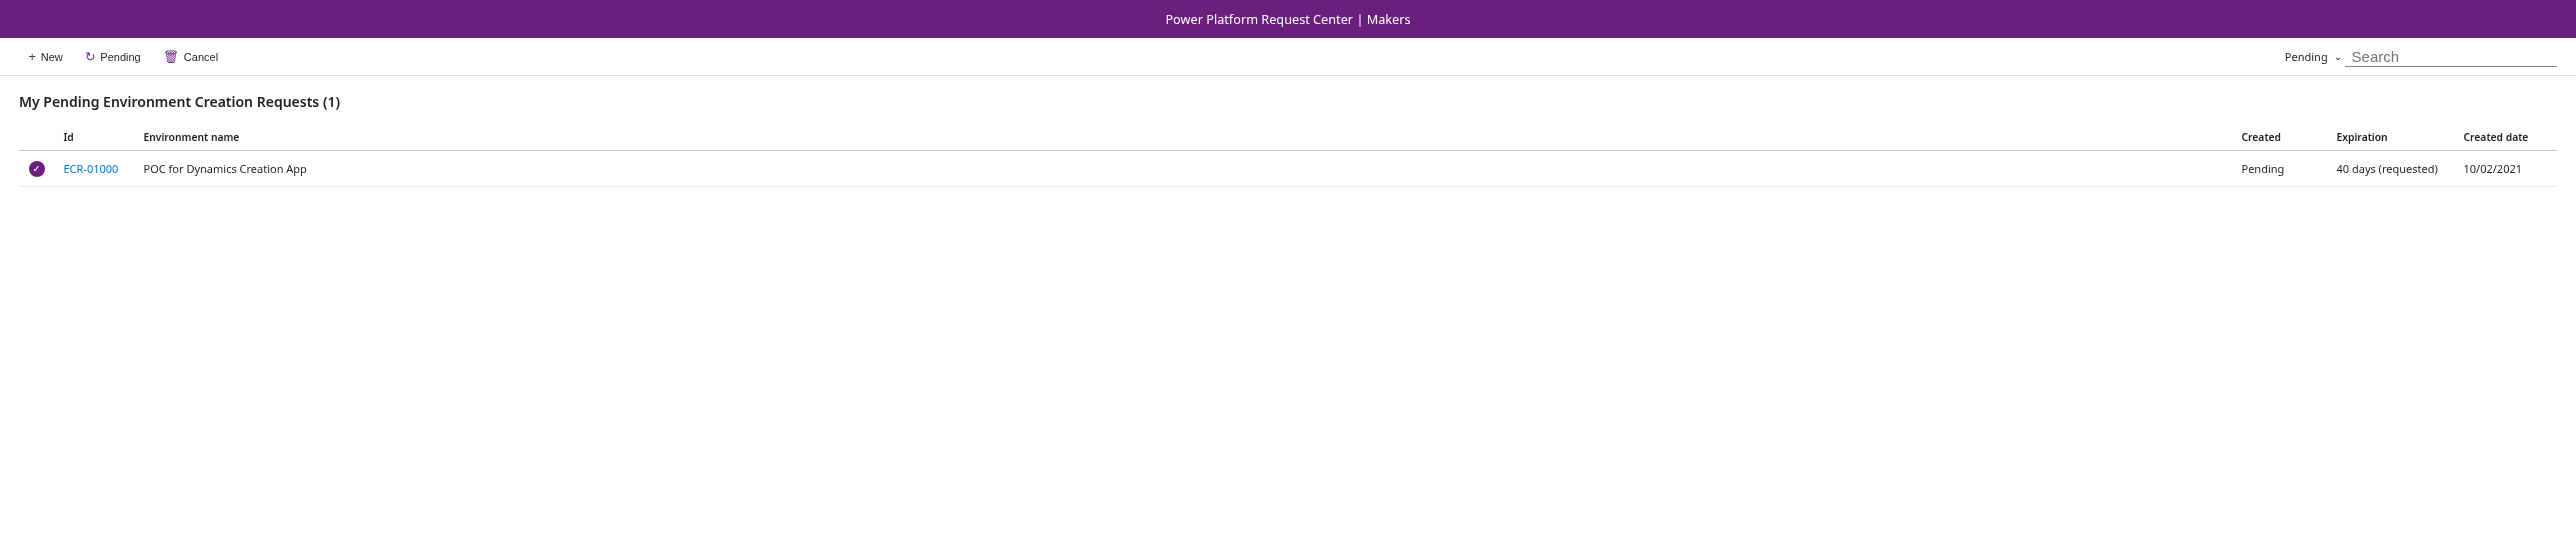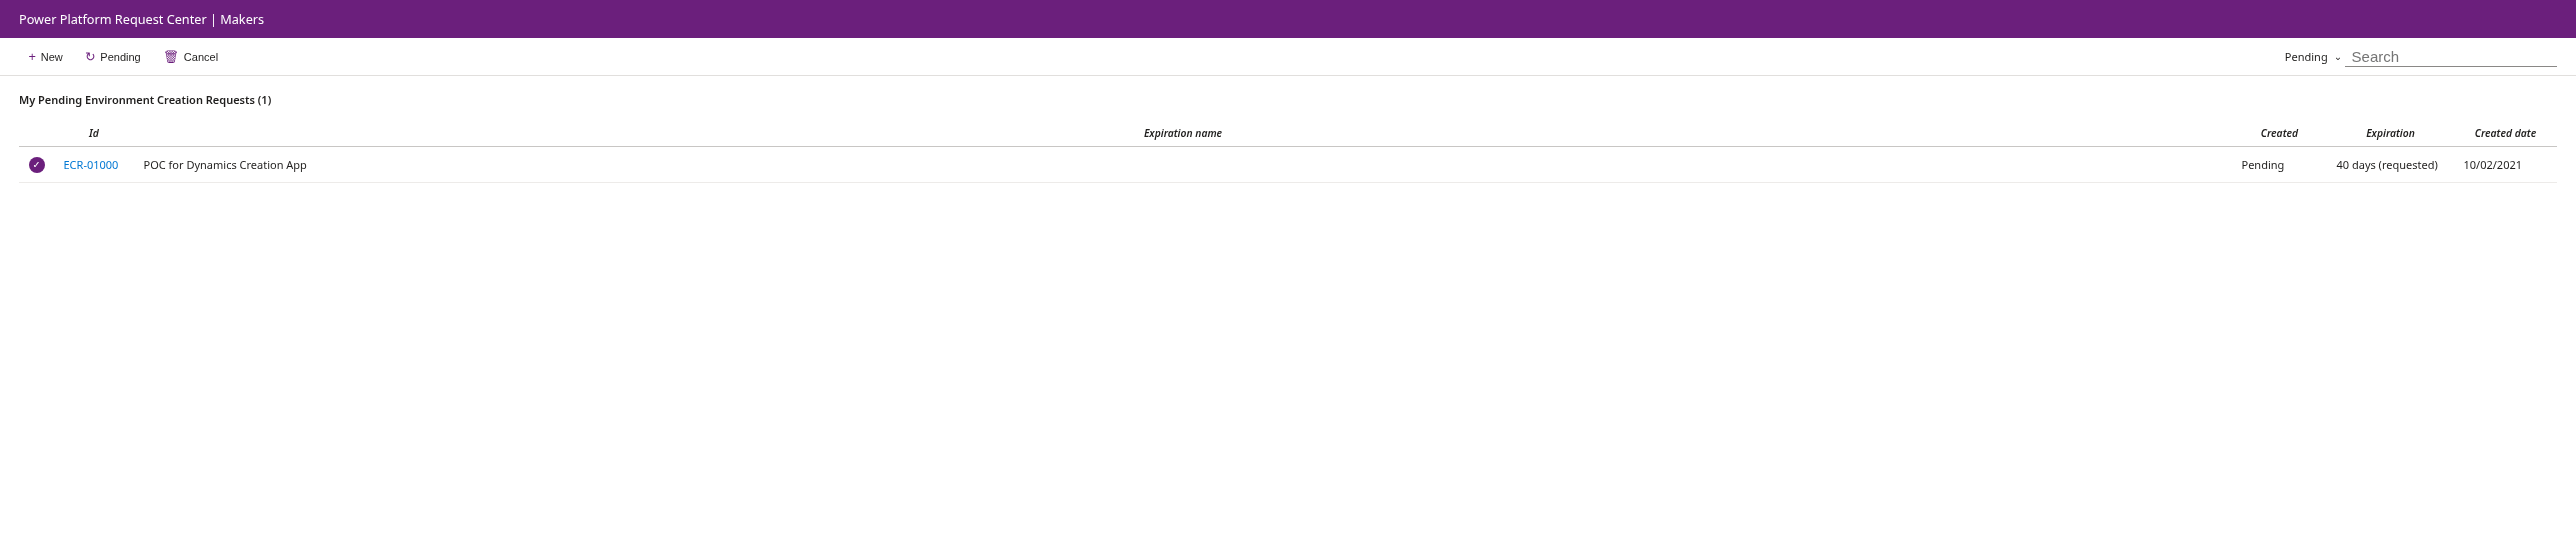--- a/index.html
+++ b/index.html
@@ -14,20 +14,21 @@
       background: #fff;
       color: #201f1e;
     }
 
     .header-bar {
       background: #6b1f7c;
       padding: 16px 19px;
       height: 38px;
       display: flex;
       align-items: center;
+      justify-content: center;
     }
 
     .header-title {
       color: #fff;
       font-size: 12.7px;
       font-weight: 400;
     }
 
     .toolbar {
       display: flex;
@@ -89,43 +90,42 @@
       border: none;
       outline: none;
       font-size: 15px;
       color: #8a8886;
       background: transparent;
       min-width: 95px;
     }
 
     .section-title {
       padding: 16px 19px 12.7px 19px;
-      font-size: 11px;
+      font-size: 14px;
       font-weight: 600;
       color: #201f1e;
     }
 
     .data-table {
       width: 100%;
       border-collapse: collapse;
       padding: 0 19px;
     }
 
     .table-wrapper {
       padding: 0 19px;
     }
 
     .data-table th {
-      text-align: center;
+      text-align: left;
       padding: 6.4px 9.5px;
       font-size: 10.3px;
       font-weight: 600;
       color: #201f1e;
       border-bottom: 0.8px solid #c8c6c4;
-      font-style: italic;
     }
 
     .data-table td {
       padding: 9.5px 9.5px;
       font-size: 11px;
       color: #201f1e;
       border-bottom: 0.8px solid #edebe9;
     }
 
     .col-id {
@@ -207,21 +207,21 @@
 </div>
 
 <div class="section-title">My Pending Environment Creation Requests (1)</div>
 
 <div class="table-wrapper">
   <table class="data-table">
     <thead>
       <tr>
         <th class="row-selector"></th>
         <th class="col-id">Id</th>
-        <th class="col-env">Expiration name</th>
+        <th class="col-env">Environment name</th>
         <th class="col-status">Created</th>
         <th class="col-expiration">Expiration</th>
         <th class="col-created">Created date</th>
       </tr>
     </thead>
     <tbody id="table-body">
     <tr>
           <td>
             <div class="check-circle">✓</div>
           </td>

